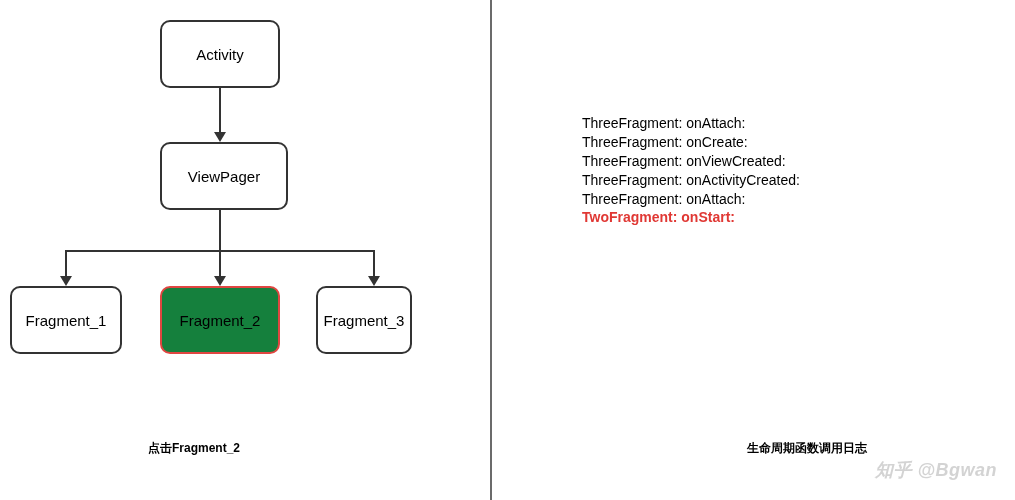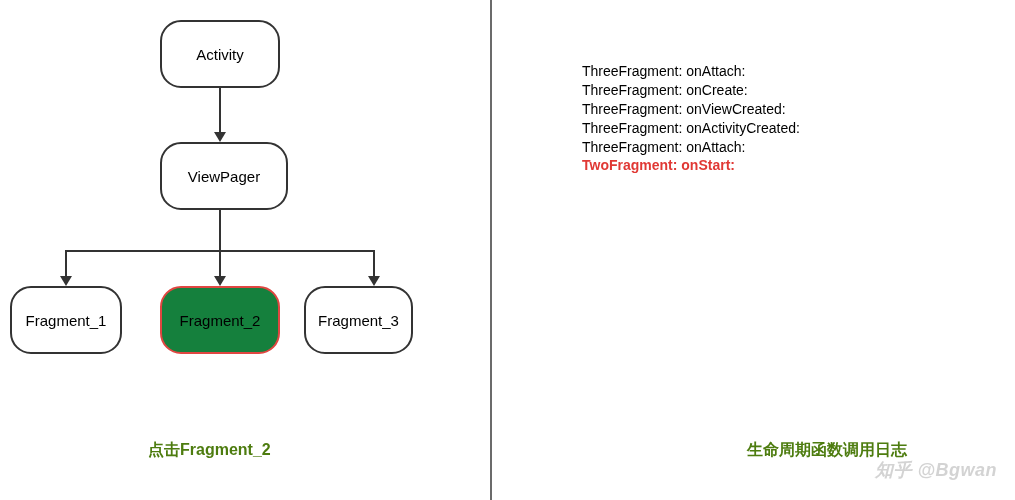--- a/index.html
+++ b/index.html
@@ -23,26 +23,26 @@
     }
     .divider {
       width: 2px;
       height: 100%;
       background: #6b6b6b;
     }
     .right-panel {
       flex: 1;
       position: relative;
       padding-left: 90px;
-      padding-top: 62px;
+      padding-top: 114px;
     }
     .node {
       position: absolute;
       border: 2px solid #333;
-      border-radius: 21px;
+      border-radius: 10px;
       background: #fff;
       display: flex;
       align-items: center;
       justify-content: center;
       font-size: 15px;
       color: #000;
     }
     .node.highlighted {
       background: #15803d;
       border-color: #e04641;
@@ -56,23 +56,23 @@
       width: 0;
       height: 0;
     }
     .arrow-down {
       border-left: 6px solid transparent;
       border-right: 6px solid transparent;
       border-top: 10px solid #333;
     }
     .caption {
       position: absolute;
-      font-size: 16px;
+      font-size: 12px;
       font-weight: 600;
-      color: #4d7c0f;
+      color: #000000;
     }
     .log-line {
       font-size: 14px;
       line-height: 1.35;
       color: #000;
     }
     .log-line.highlighted {
       color: #e03834;
       font-weight: 700;
     }
@@ -119,21 +119,21 @@
     <div class="arrow-head arrow-down" style="left:368px; top:276px;"></div>
 
     <div class="node" style="left:10px; top:286px; width:112px; height:68px;">
       <span>Fragment_1</span>
     </div>
 
     <div class="node highlighted" style="left:160px; top:286px; width:120px; height:68px;">
       <span>Fragment_2</span>
     </div>
 
-    <div class="node" style="left:304px; top:286px; width:109px; height:68px;text-align:right;">
+    <div class="node" style="left:316px; top:286px; width:96px; height:68px;text-align:right;">
       <span>Fragment_3</span>
     </div>
 
     <div class="caption" style="left:148px; top:440px;">点击Fragment_2</div>
   </div>
 
   <div class="divider"></div>
 
   <div class="right-panel">
     <div id="log-list">

